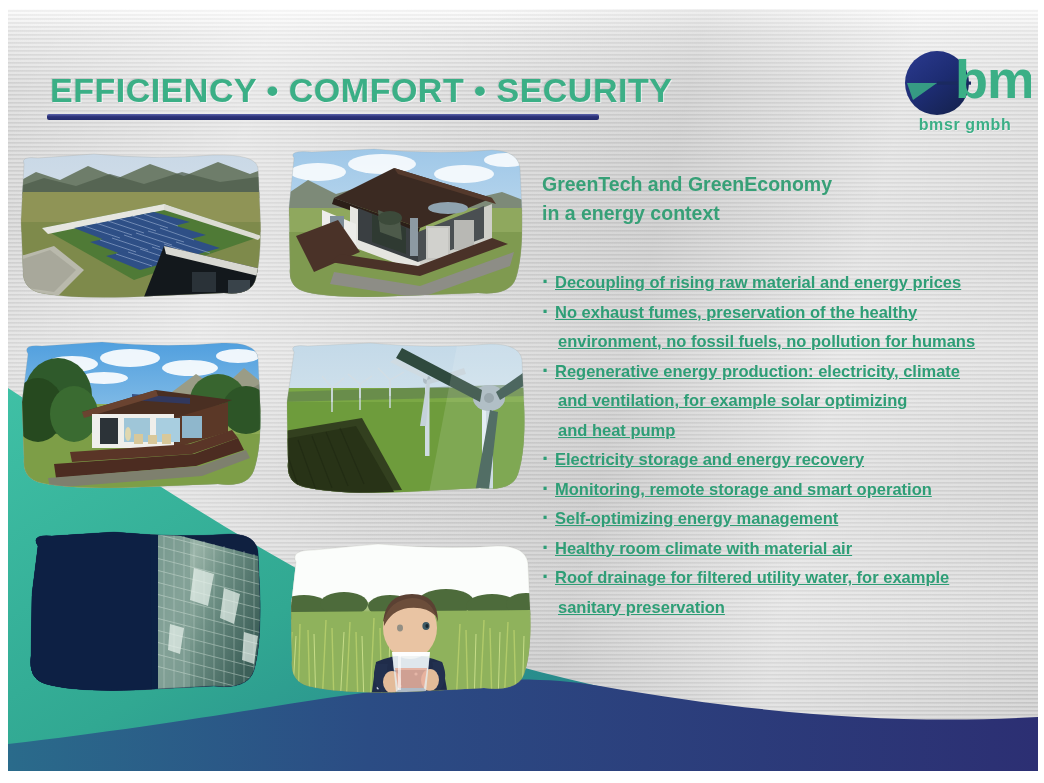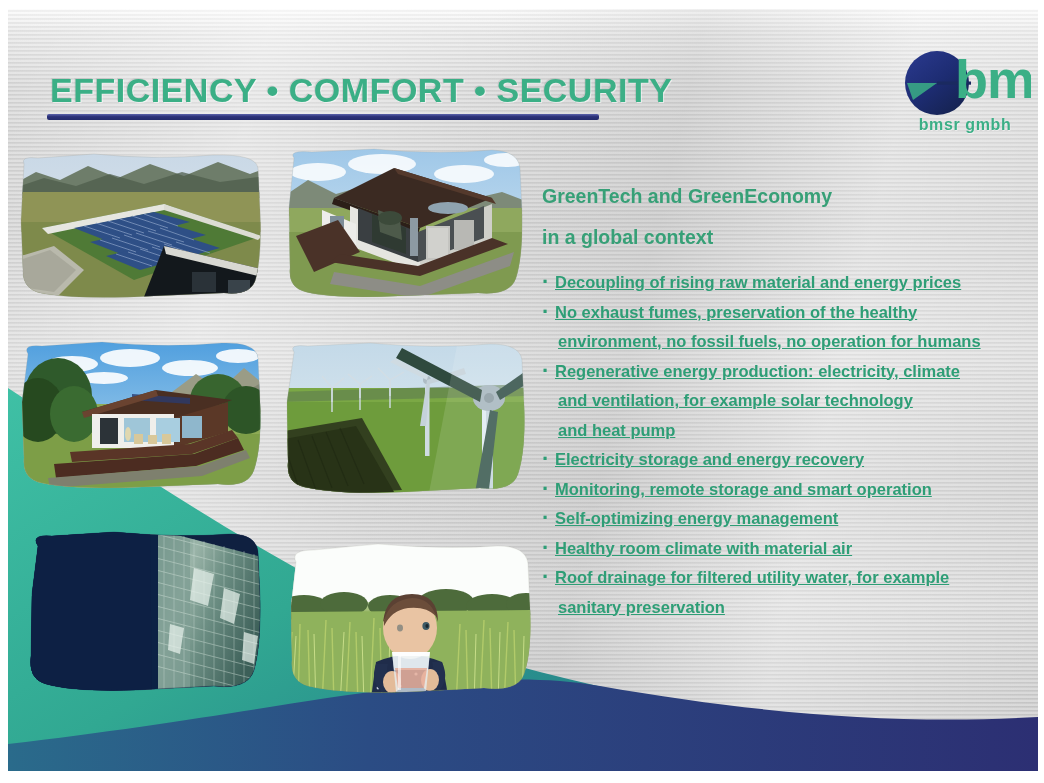--- a/index.html
+++ b/index.html
@@ -96,21 +96,21 @@
   
   .subhead {
     position: absolute;
     left: 542px; top: 170px;
     width: 500px;
     font-size: 19.5px;
     font-weight: bold;
     line-height: 29px;
     color: #37A077;
   }
-  .subhead div { white-space: nowrap; margin-top: 12px; }
+  .subhead div { white-space: nowrap; }
 
   .bullets {
     position: absolute;
     left: 542px; top: 268px;
     width: 502px;
     font-size: 16.5px;
     font-weight: bold;
     line-height: 29.5px;
     color: #2E9E76;
     text-decoration: underline;
@@ -542,27 +542,27 @@
         <path d="M0,158 Q40,150 78,160 Q118,168 156,158 Q200,148 262,158 L262,170 L0,170 Z" fill="#f3f5f2" opacity="0.8"></path>
       </g>
       <path d="M18,26 Q12,14 36,14 L100,8 Q166,14 220,10 Q248,10 250,28
           L252,72 Q254,116 246,138 Q240,156 206,152 L128,156 Q62,158 30,150
           Q12,145 14,124 L13,70 Z" fill="none" stroke="#9a9a92" stroke-width="0.7" opacity="0.25"></path>
     </svg>
   </div>
 
   <div class="subhead">
     <div>GreenTech and GreenEconomy</div>
-    <div>in a global context</div>
+    <div>in a energy context</div>
   </div>
 
   <div class="bullets">
       <div class="b"><span class="first">Decoupling of rising raw material and energy prices</span></div>
-      <div class="b"><span class="first">No exhaust fumes, preservation of the healthy</span><span class="cont">environment, no fossil fuels, no operation for humans</span></div>
-      <div class="b"><span class="first">Regenerative energy production: electricity, climate</span><span class="cont">and ventilation, for example solar technology</span><span class="cont">and heat pump</span></div>
+      <div class="b"><span class="first">No exhaust fumes, preservation of the healthy</span><span class="cont">environment, no fossil fuels, no pollution for humans</span></div>
+      <div class="b"><span class="first">Regenerative energy production: electricity, climate</span><span class="cont">and ventilation, for example solar optimizing</span><span class="cont">and heat pump</span></div>
       <div class="b"><span class="first">Electricity storage and energy recovery</span></div>
       <div class="b"><span class="first">Monitoring, remote storage and smart operation</span></div>
       <div class="b"><span class="first">Self-optimizing energy management</span></div>
       <div class="b"><span class="first">Healthy room climate with material air</span></div>
       <div class="b"><span class="first">Roof drainage for filtered utility water, for example</span><span class="cont">sanitary preservation</span></div>
     </div>
 
 </div>
 
 </body></html>

